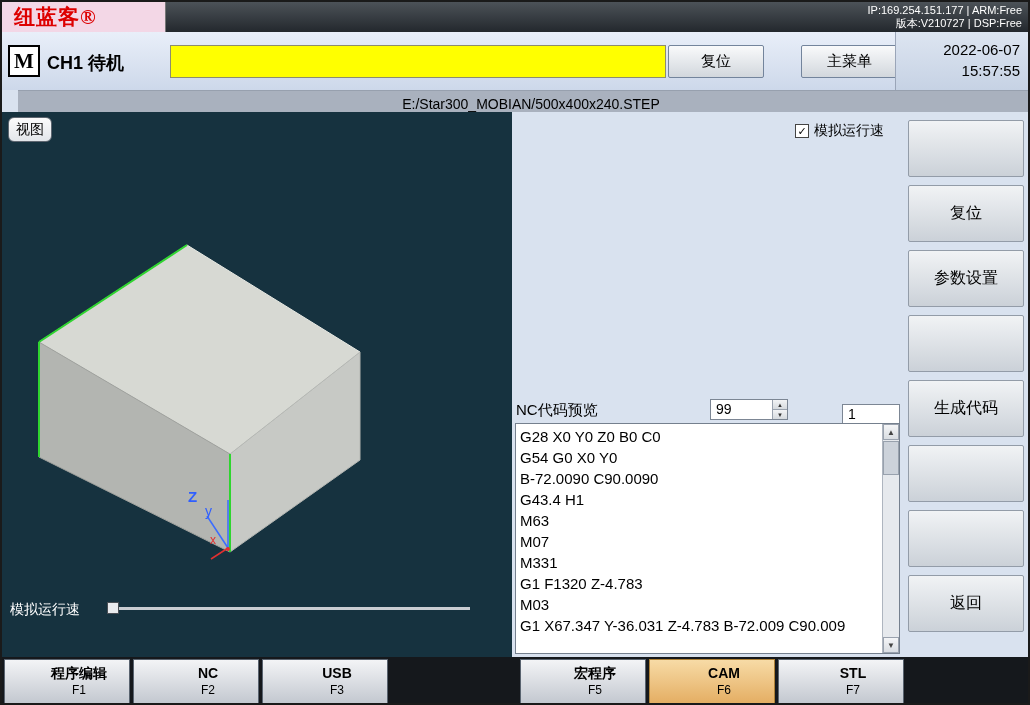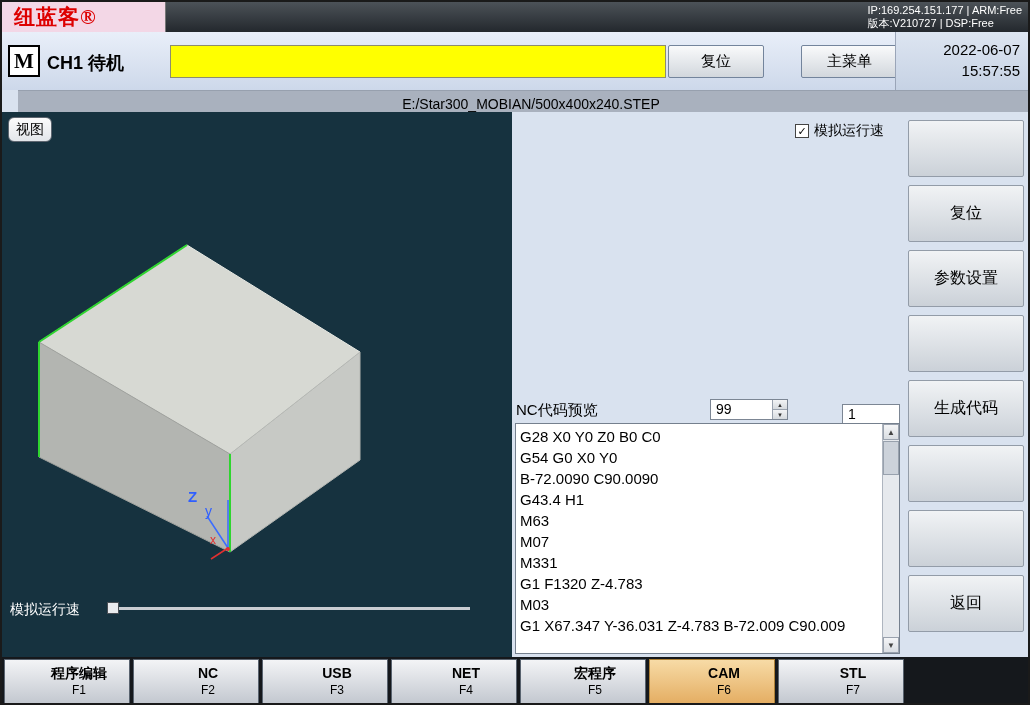--- a/index.html
+++ b/index.html
@@ -11,21 +11,21 @@
   }
 
   
   .top-strip { position:absolute; left:0; top:0; width:100%; height:30px;
     background:linear-gradient(#4c5258,#23282d); }
   .logo-box { position:absolute; left:0; top:0; width:164px; height:30px;
     background:#f3d7e6; border-right:1px solid #777;
     display:flex; align-items:center; padding-left:12px; }
   .logo-text { color:#dd0000; font-weight:bold; font-size:21px;
     font-family:"Liberation Serif","DejaVu Serif",serif; letter-spacing:1px; }
-  .sys-info { position:absolute; right:6px; top:2px; text-align:left;
+  .sys-info { position:absolute; right:6px; top:2px; text-align:right;
     color:#ffffff; font-size:11px; line-height:13px; }
 
   
   .header-row { position:absolute; left:0; top:30px; width:100%; height:58px;
     background:linear-gradient(#e9eff9,#cdd8ea); }
   .m-icon { position:absolute; left:6px; top:13px; width:32px; height:32px;
     border:2px solid #000; background:#fff; display:flex; align-items:center;
     justify-content:center; font-weight:bold; font-size:21px;
     font-family:"Liberation Serif","DejaVu Serif",serif; }
   .ch-status { position:absolute; left:45px; top:19px; font-size:18px; font-weight:bold; }
@@ -225,24 +225,20 @@
       <div class="key">F1</div>
     </div>
     <div class="fkey" style="left:131px">
       <div class="lbl">NC</div>
       <div class="key">F2</div>
     </div>
     <div class="fkey" style="left:260px">
       <div class="lbl">USB</div>
       <div class="key">F3</div>
     </div>
-    <div class="fkey" style="left:389px">
-      <div class="lbl">NET</div>
-      <div class="key">F4</div>
-    </div>
     <div class="fkey" style="left:518px">
       <div class="lbl">宏程序</div>
       <div class="key">F5</div>
     </div>
     <div class="fkey active" style="left:647px">
       <div class="lbl">CAM</div>
       <div class="key">F6</div>
     </div>
     <div class="fkey" style="left:776px">
       <div class="lbl">STL</div>

